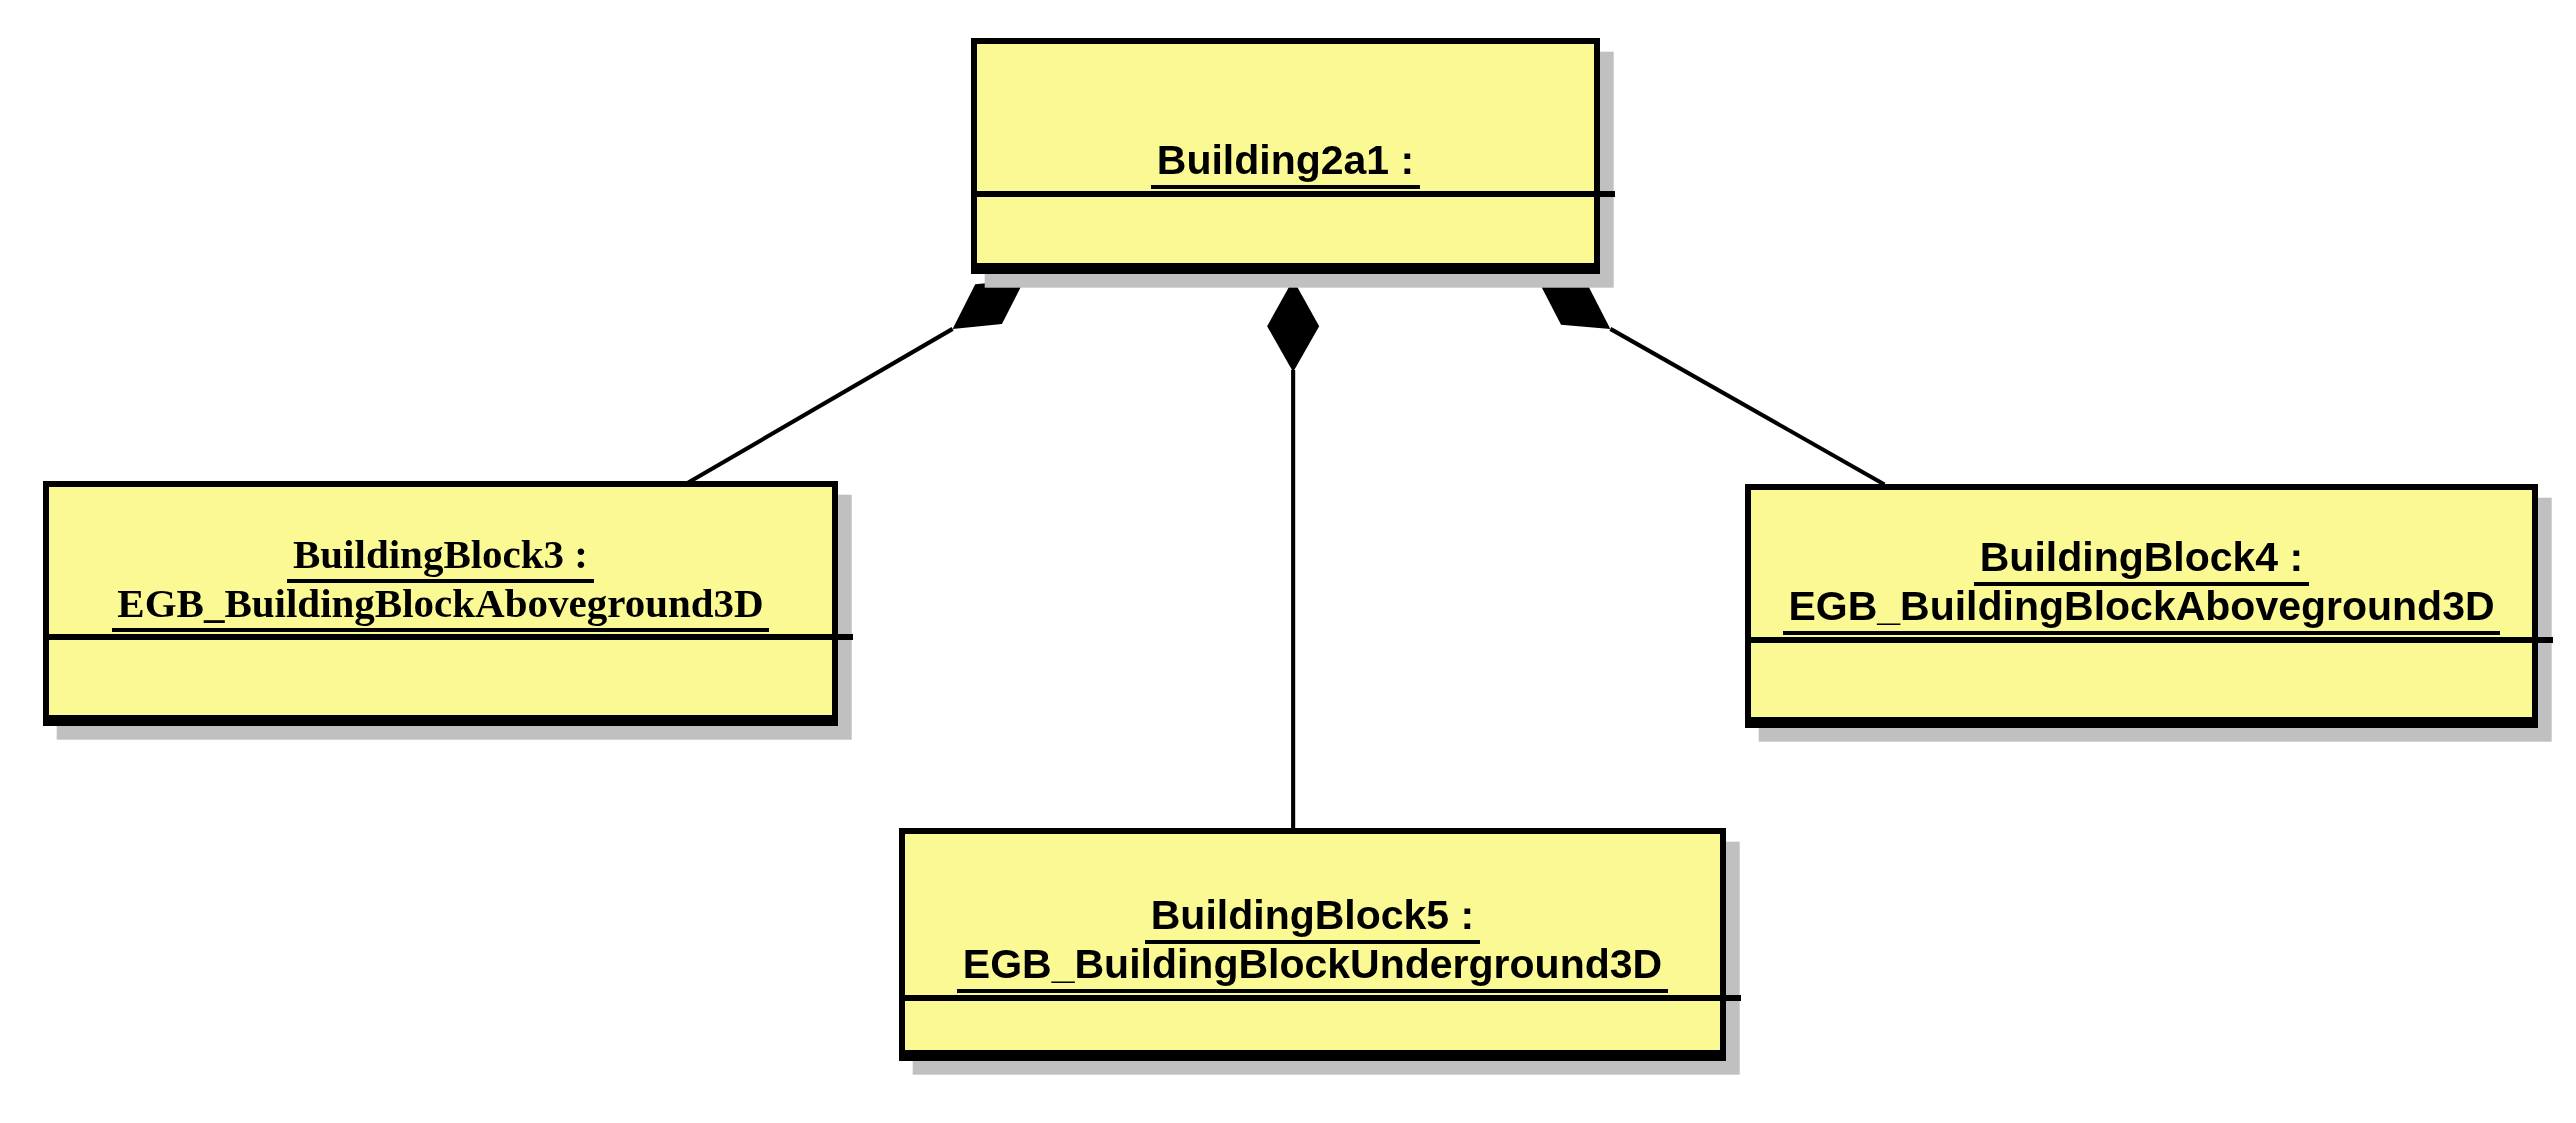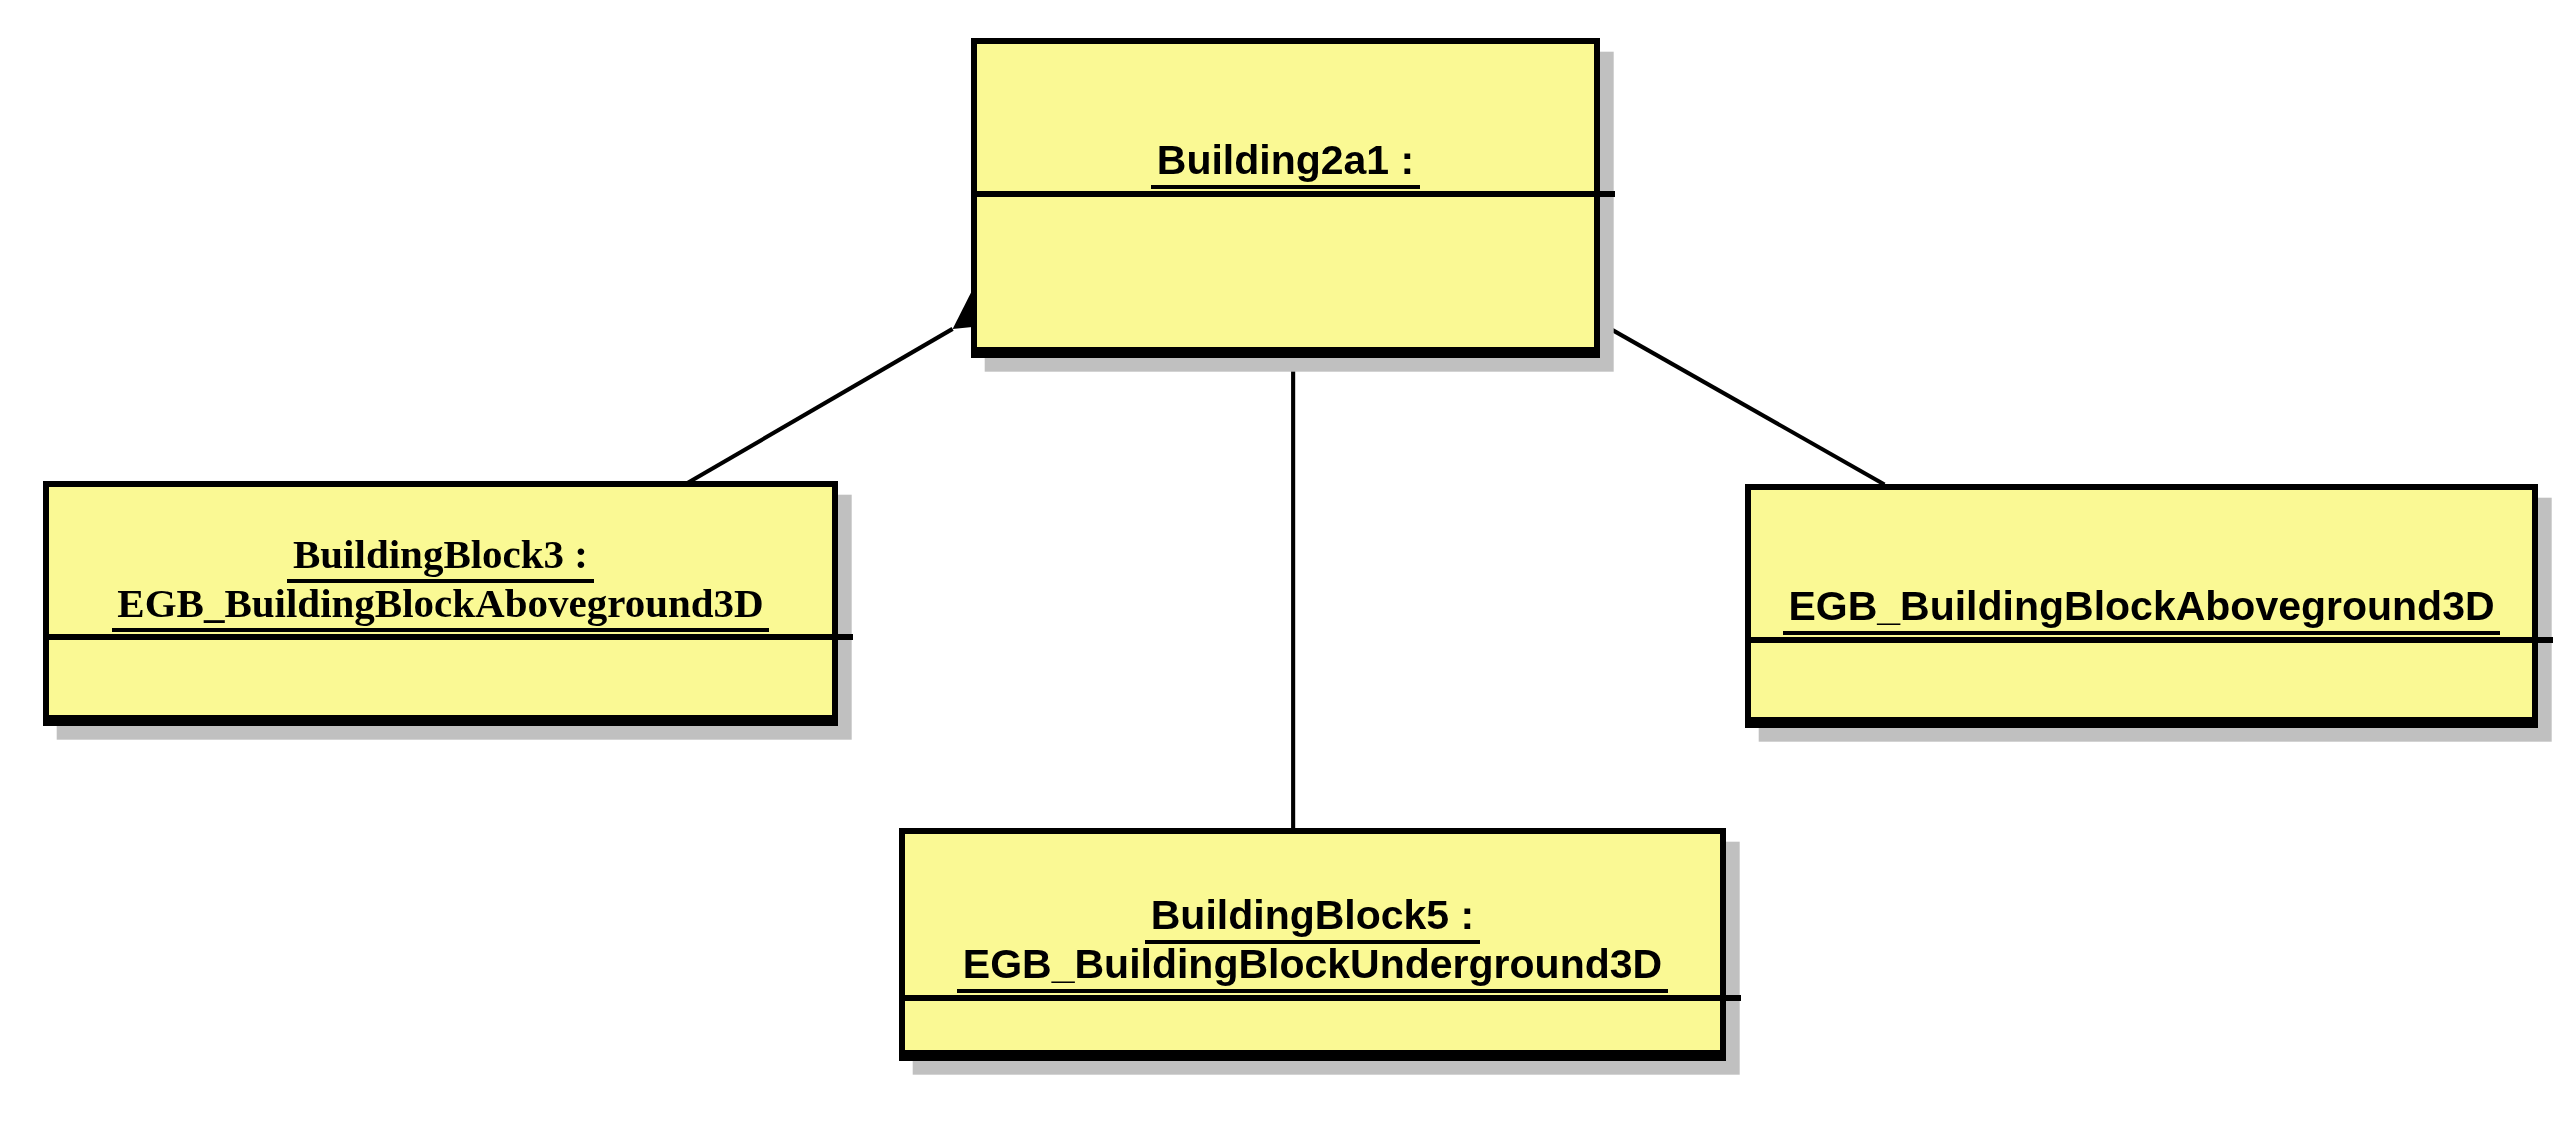--- a/index.html
+++ b/index.html
@@ -67,21 +67,21 @@
     <g>
       <line x1="1887" y1="540" x2="1887" y2="1210" stroke-width="6" stroke="#000000"></line>
       <polygon points="1887,408 1849,476 1887,543 1925,476" fill="#000000"></polygon>
     </g>
     <g>
       <line x1="2350" y1="480" x2="2750" y2="707" stroke-width="6" stroke="#000000"></line>
       <polygon points="2245,410 2317,416 2350,480 2278,474" fill="#000000"></polygon>
     </g>
   </svg>
 
-  <div class="uml-node" style="left:971px;top:38px;width:629px;height:320px;align-items:center;">
+  <div class="uml-node" style="left:971px;top:38px;width:629px;height:236px;align-items:center;">
     <div class="title-compartment">
       <div class="title-line">
         <span class="underlined">Building2a1 :</span>
       </div>
     </div>
     <div class="compartment-divider"></div>
     <div class="body-compartment"></div>
   </div>
 
   <div class="uml-node" style="left:43px;top:481px;width:795px;height:245px;font-family:Liberation Serif, serif;">
@@ -93,20 +93,23 @@
         <span class="underlined">EGB_BuildingBlockAboveground3D</span>
       </div>
     </div>
     <div class="compartment-divider"></div>
     <div class="body-compartment"></div>
   </div>
 
   <div class="uml-node" style="left:1745px;top:484px;width:793px;height:244px;">
     <div class="title-compartment">
       <div class="title-line">
+        <span class="underlined">BuildingBlock4 :</span>
+      </div>
+      <div class="title-line">
         <span class="underlined">EGB_BuildingBlockAboveground3D</span>
       </div>
     </div>
     <div class="compartment-divider"></div>
     <div class="body-compartment"></div>
   </div>
 
   <div class="uml-node tall-title" style="left:899px;top:828px;width:827px;height:233px;">
     <div class="title-compartment">
       <div class="title-line">

